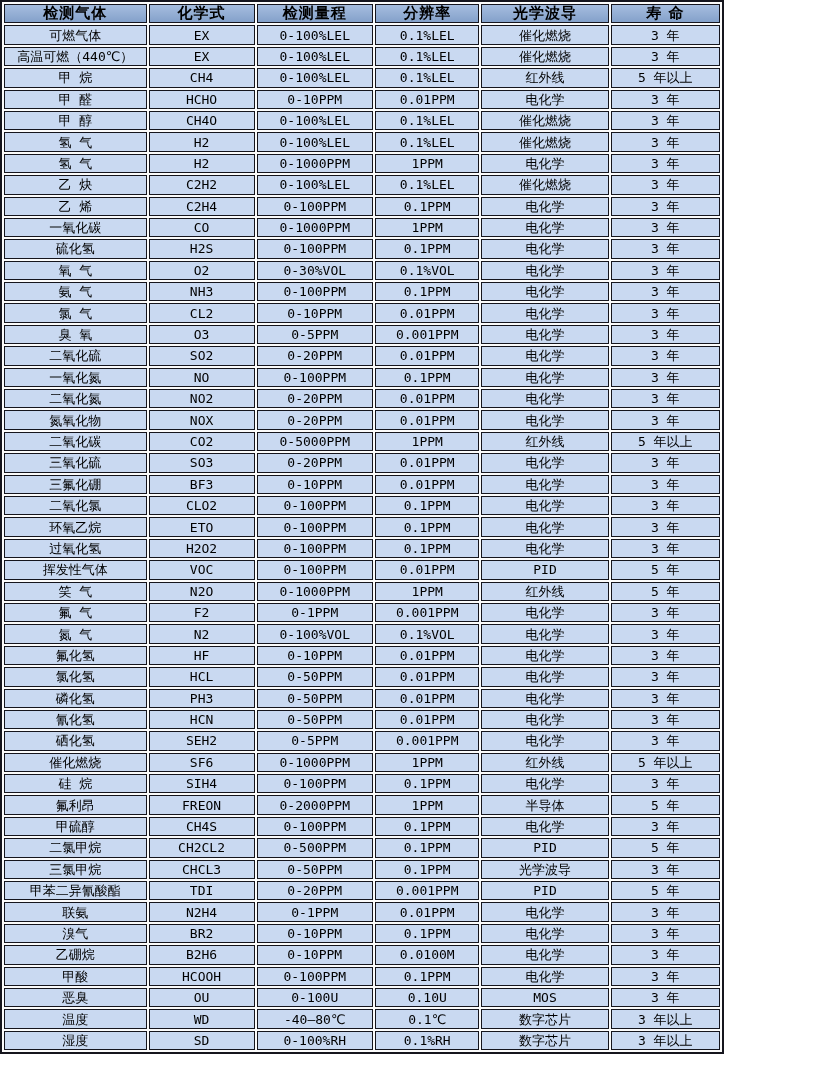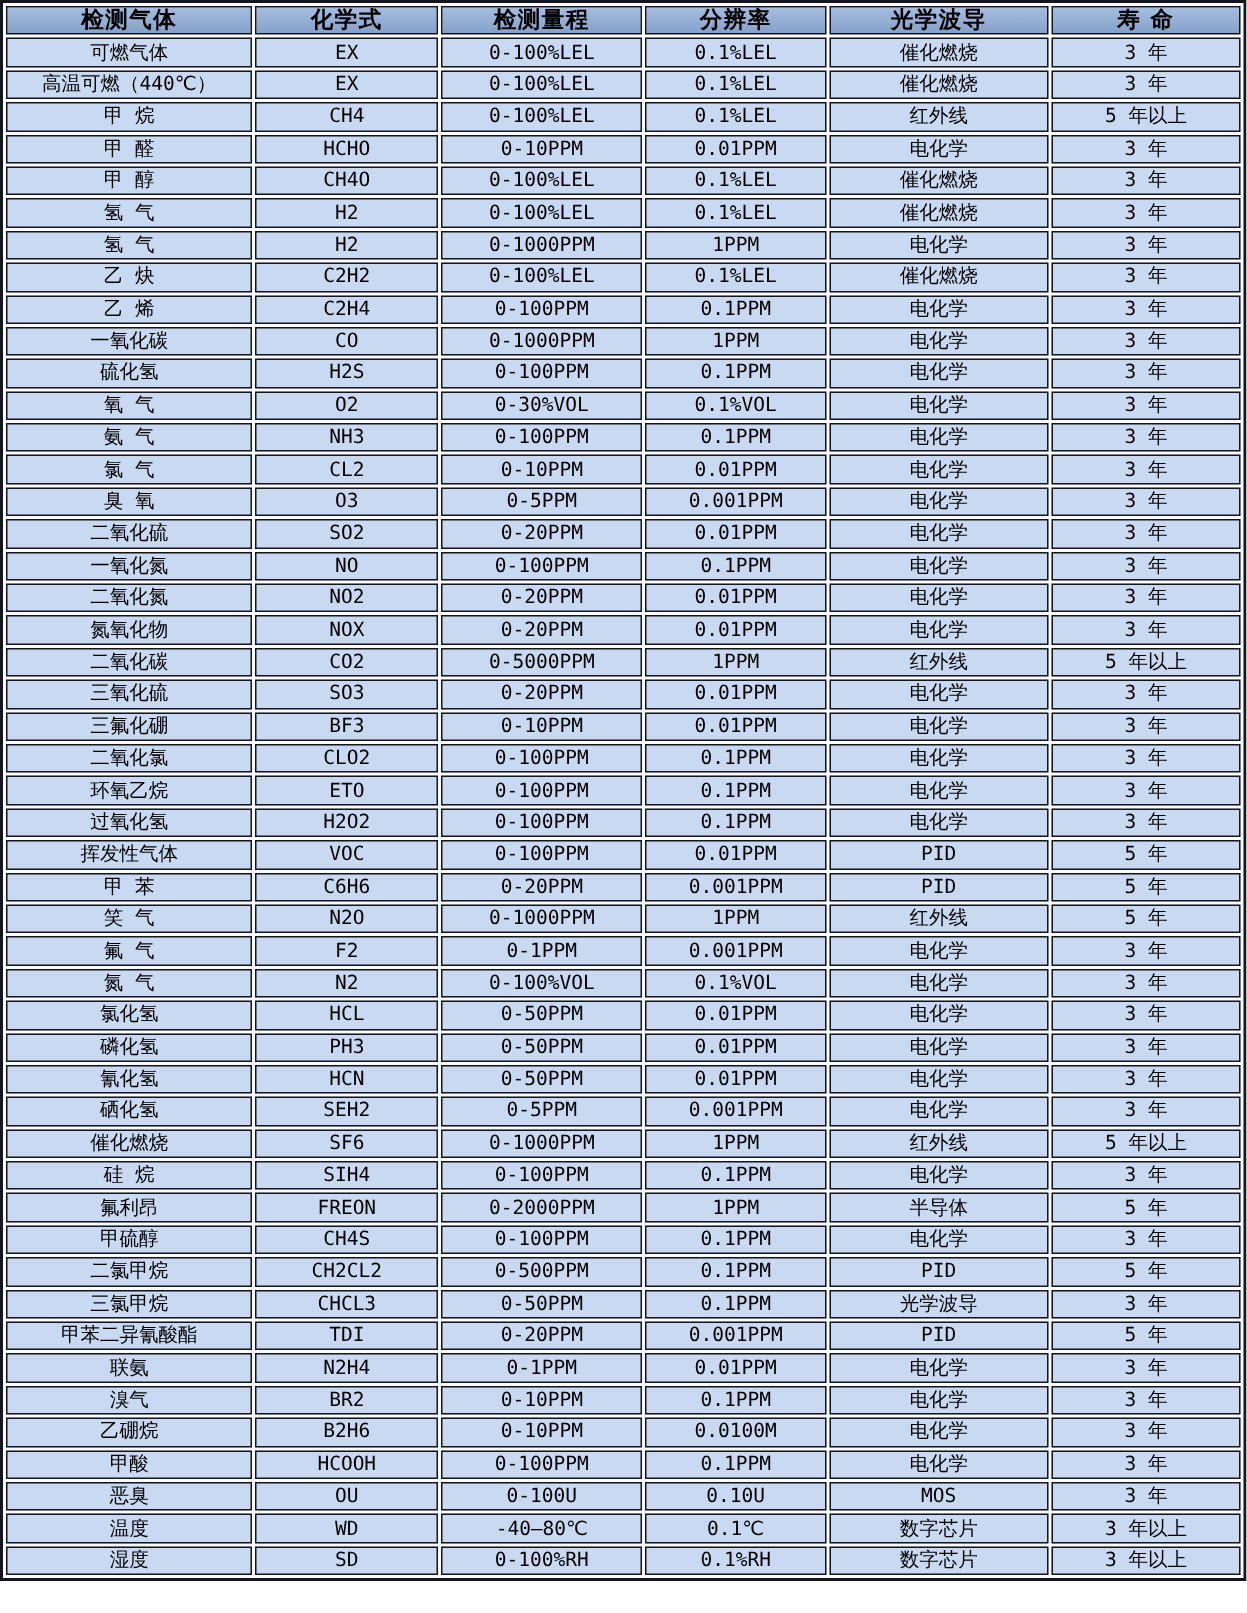--- a/index.html
+++ b/index.html
@@ -1,18 +1,18 @@
 <!DOCTYPE html>
 <html style="--cell-bg: #c9d9f1; --header-bg-top: #a6bddf; --header-bg-bottom: #84a1ca; --grid-line: #15151d; --text-color: #000000;"><head>
 <meta charset="utf-8">
 <style>
   html,body { margin:0; padding:0; background:#ffffff; }
   body { width:831px; font-family:"DejaVu Sans","Liberation Sans",sans-serif; }
   table.gas-table {
-    width:831px;
+    width:724px;
     box-sizing:border-box;
     table-layout:fixed;
     border-collapse:separate;
     border-spacing:2px;
     background:#fbfbfb;
     border:2px solid var(--grid-line,#15151d);
   }
   th, td {
     box-sizing:content-box;
     height:17.4px;
@@ -262,48 +262,48 @@
       </tr>
       <tr>
         <td>挥发性气体</td>
         <td>VOC</td>
         <td>0-100PPM</td>
         <td>0.01PPM</td>
         <td>PID</td>
         <td>5 年</td>
       </tr>
       <tr>
-        <td>甲 苯</td>
-        <td>C6H6</td>
-        <td>0-20PPM</td>
-        <td>0.001PPM</td>
-        <td>PID</td>
-        <td>5 年</td>
-      </tr>
-      <tr>
         <td>笑 气</td>
         <td>N2O</td>
         <td>0-1000PPM</td>
         <td>1PPM</td>
         <td>红外线</td>
         <td>5 年</td>
       </tr>
       <tr>
         <td>氟 气</td>
         <td>F2</td>
         <td>0-1PPM</td>
         <td>0.001PPM</td>
         <td>电化学</td>
         <td>3 年</td>
       </tr>
       <tr>
         <td>氮 气</td>
         <td>N2</td>
         <td>0-100%VOL</td>
         <td>0.1%VOL</td>
+        <td>电化学</td>
+        <td>3 年</td>
+      </tr>
+      <tr>
+        <td>氟化氢</td>
+        <td>HF</td>
+        <td>0-10PPM</td>
+        <td>0.01PPM</td>
         <td>电化学</td>
         <td>3 年</td>
       </tr>
       <tr>
         <td>氯化氢</td>
         <td>HCL</td>
         <td>0-50PPM</td>
         <td>0.01PPM</td>
         <td>电化学</td>
         <td>3 年</td>

